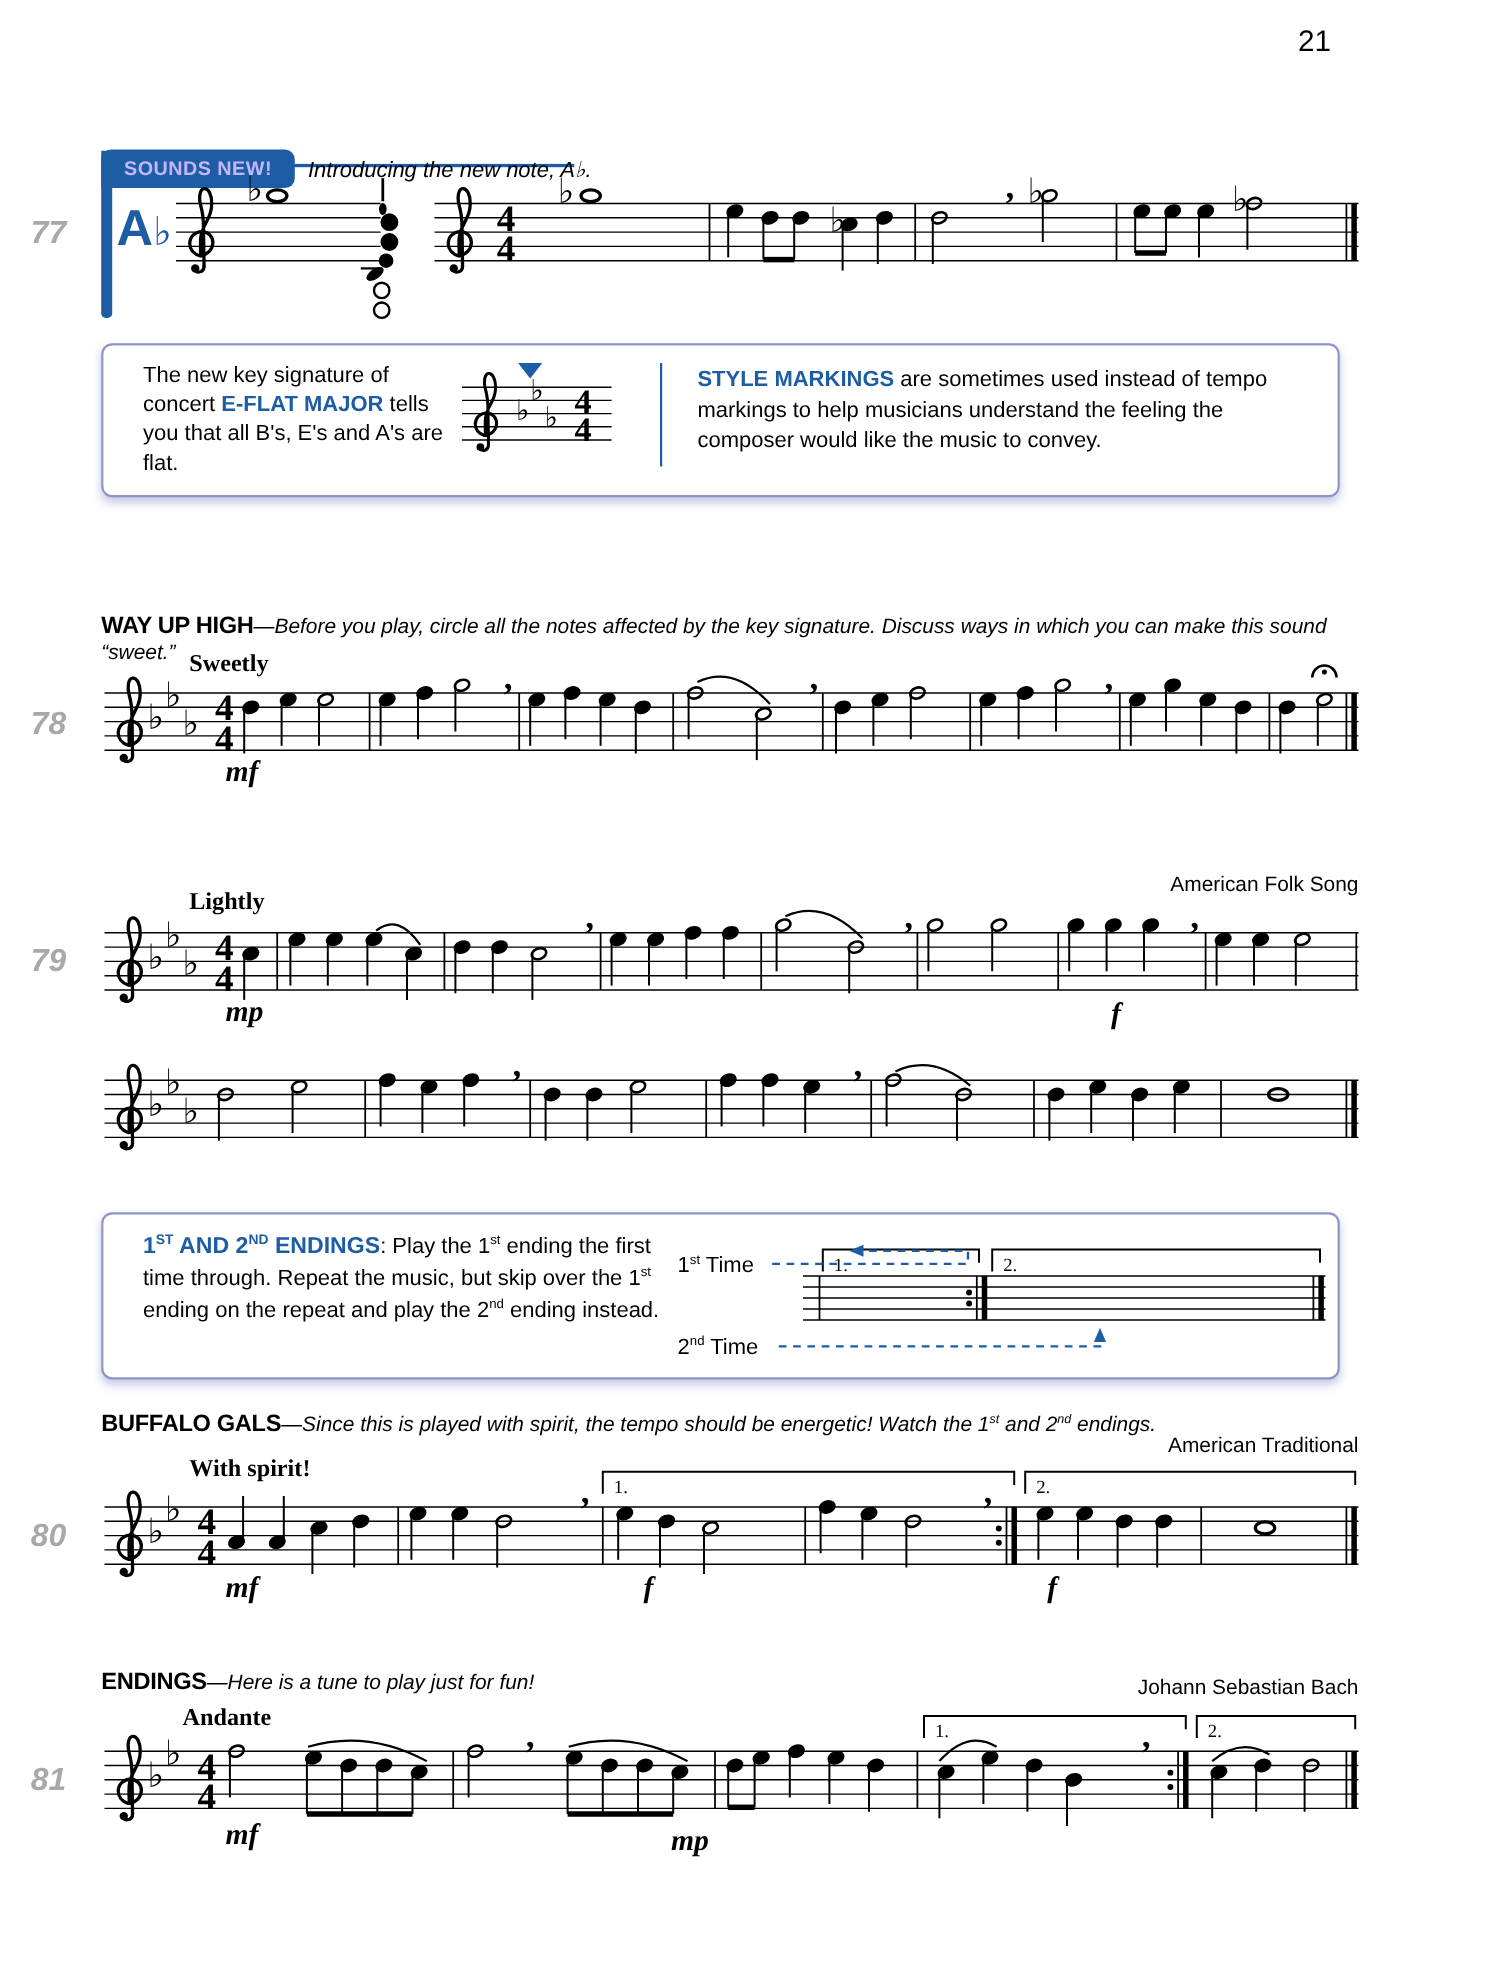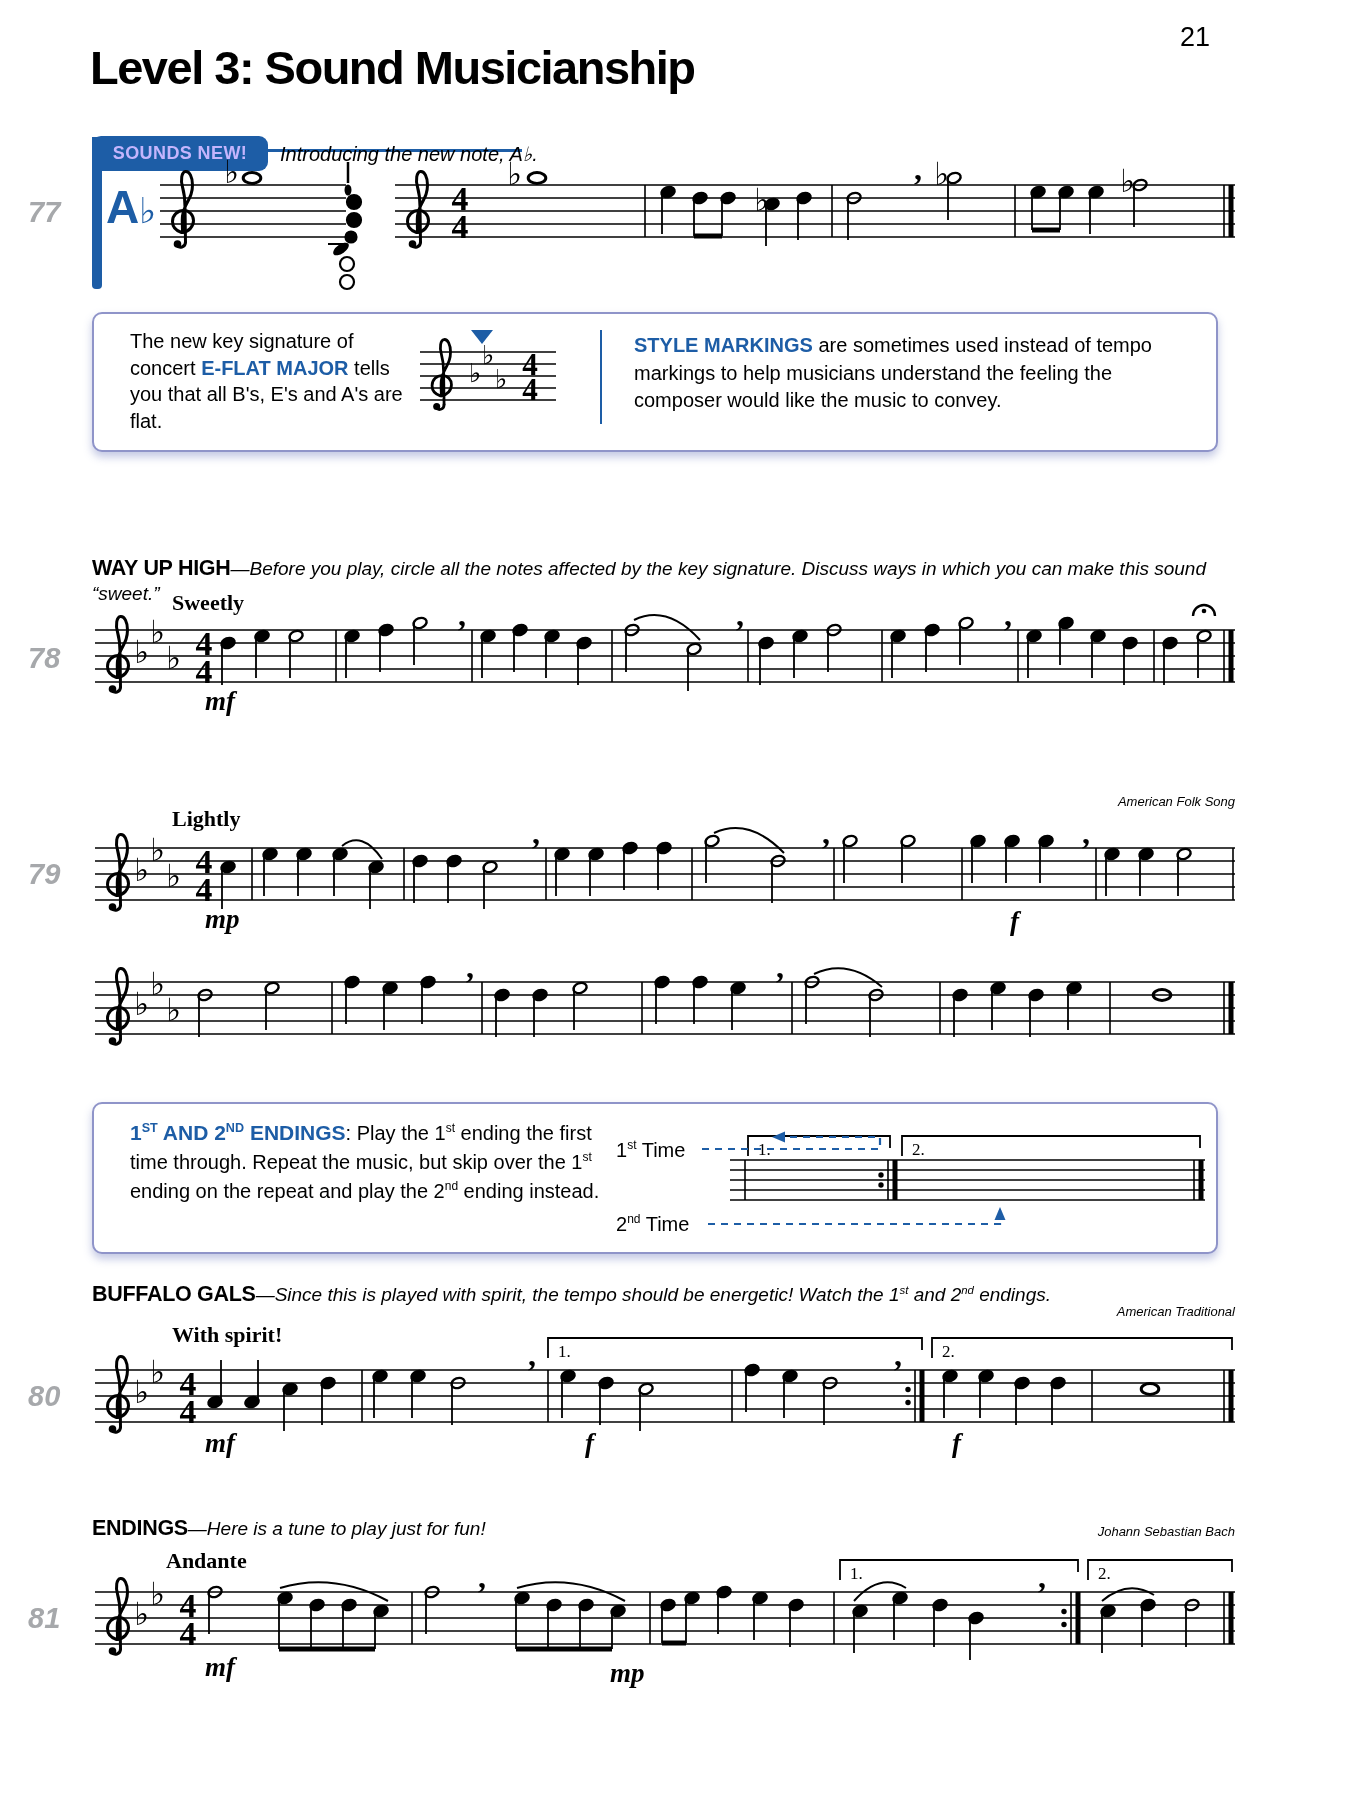--- a/index.html
+++ b/index.html
@@ -24,34 +24,33 @@
         box-shadow:0 5px 9px rgba(125,135,195,.45);background:#fff;}
   .itext{font-size:20px;line-height:1.33;}
   .ileft{left:130px;top:328px;width:275px;}
   .idiv{left:600px;top:330px;width:2px;height:94px;background:#1d5da6;}
   .iright{left:634px;top:332px;width:565px;line-height:1.38;}
   .bhl{color:#1d5da6;font-weight:bold;}
   .exheader{left:92px;width:1150px;font-size:21px;}
   .exheader b{font-size:21.5px;letter-spacing:-.3px;}
   .exheader i{font-size:19px;}
   .tempo{font-family:"Liberation Serif",serif;font-weight:bold;font-size:22px;}
-  .composer{left:835px;width:400px;text-align:right;font-size:13px;font-style:italic;}
+  .composer{left:835px;width:400px;text-align:right;font-size:19px;}
   .etext{left:130px;top:1118px;width:484px;font-size:20px;line-height:1.44;}
   .etext .bhl{font-size:21px;}
   .timelbl{font-size:20px;}
   sup{font-size:60%;}
   svg#music{position:absolute;left:0;top:0;pointer-events:none;}
 </style>
 </head>
 <body>
 
 <div id="page">
 
   <div class="abs pagenum">21</div>
-  <div class="abs title">Level 3: Sound Musicianship</div>
 
   <div class="abs rule"></div>
   <div class="abs lbar"></div>
   <div class="abs badge">SOUNDS NEW!</div>
   <div class="abs intro">Introducing the new note, A♭.</div>
   <div class="abs ablabel"><span>A</span><span class="fl">♭</span></div>
   <div class="abs exnum" style="left:28px;top:196px">77</div>
 
   <div class="abs ibox"></div>
   <div class="abs itext ileft"><span>The new key signature of concert </span><span class="bhl">E-FLAT MAJOR</span><span> tells you that all B's, E's and A's are flat.</span></div>

